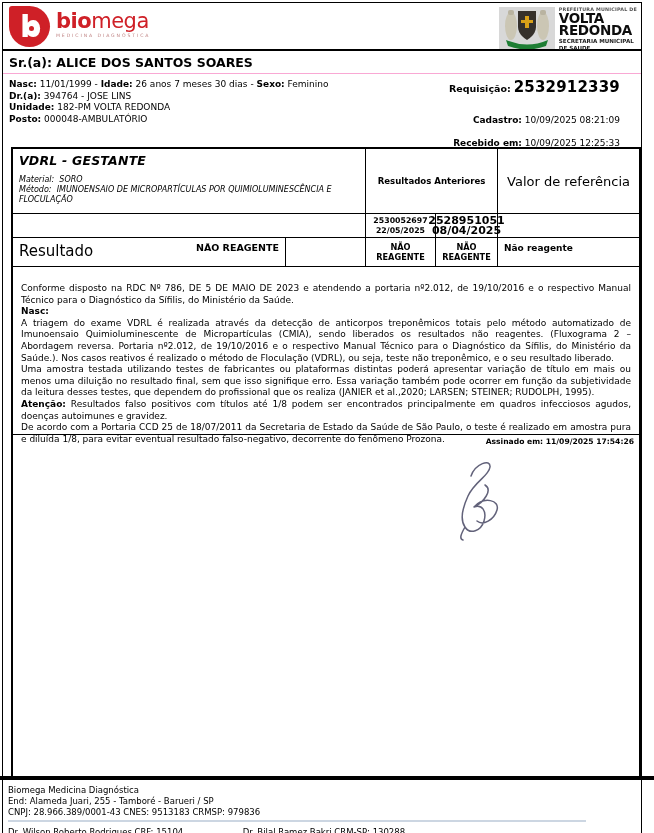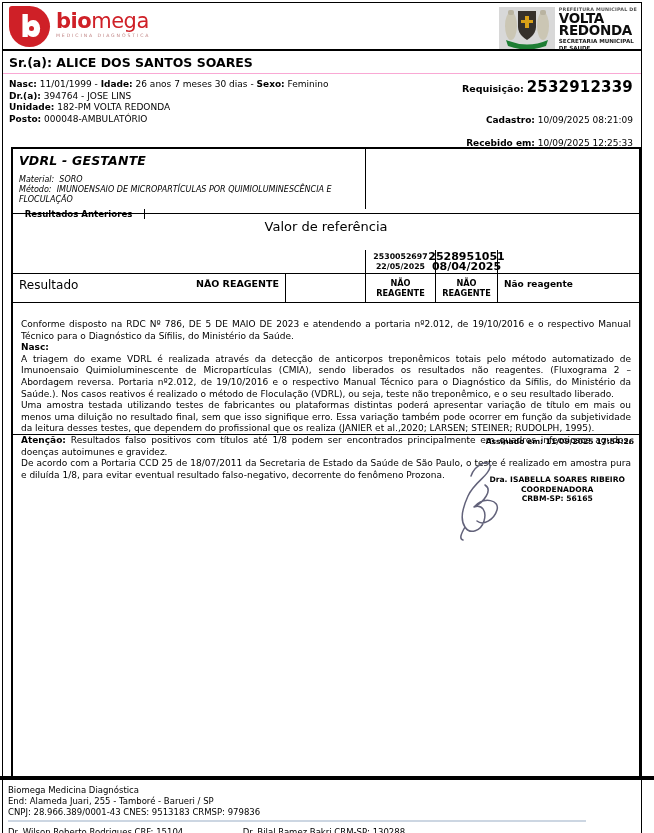--- a/index.html
+++ b/index.html
@@ -21,45 +21,45 @@
   .muni-text{margin-left:4px;}
   .pref-line{font-size:4.8px;font-weight:bold;color:#555;letter-spacing:.2px;}
   .city-name{font-size:13.5px;font-weight:bold;color:#0d0d0d;line-height:12px;letter-spacing:-0.3px;}
   .secretaria{font-size:5.6px;font-weight:bold;color:#222;line-height:6.5px;margin-top:2px;}
 
   
   .patient-name{font-size:12.5px;font-weight:bold;padding:4px 6px 3px;border-bottom:1px solid #f9a8d4;}
   .patient-details{position:relative;padding:5px 6px 0;height:72px;box-sizing:border-box;font-size:9px;}
   .pd-left{line-height:11.5px;}
   .b{font-weight:bold;}
-  .pd-right{position:absolute;right:8px;top:4px;text-align:left;}
+  .pd-right{position:absolute;right:21px;top:4px;text-align:left;}
   .req-line{white-space:nowrap;}
   .req-label{font-size:9.5px;font-weight:bold;}
   .req-value{font-size:15px;font-weight:bold;letter-spacing:.2px;}
   .cad-line{position:absolute;right:0;top:37px;white-space:nowrap;font-size:9px;padding-left:17px;}
   .rec-line{position:absolute;right:0;top:60px;white-space:nowrap;font-size:9px;}
 
   
   .results-box{position:absolute;top:144px;left:8px;width:630px;height:632px;border:2px solid #000;box-sizing:border-box;background:#fff;}
   .trow{display:flex;box-sizing:border-box;}
   .cell{box-sizing:border-box;}
-  .r1{height:65px;border-bottom:1px solid #000;flex-direction:column;}
-  .r2{height:24px;border-bottom:1px solid #000;margin-top:36px;}
+  .r1{height:65px;border-bottom:1px solid #000;}
+  .r2{height:24px;border-bottom:1px solid #000;}
   .r3{height:29px;border-bottom:1px solid #000;}
   .c-main{width:353px;border-right:1px solid #000;padding:4px 6px;}
   .c-prev{width:132px;border-right:1px solid #000;display:flex;align-items:center;justify-content:center;text-align:center;font-weight:bold;font-size:8.6px;}
   .c-ref{flex:1;display:flex;align-items:center;justify-content:center;text-align:center;font-weight:normal;font-size:13px;}
   .exam-name{font-size:12.5px;font-weight:bold;font-style:italic;letter-spacing:.2px;}
   .exam-meta{font-size:8px;font-style:italic;margin-top:7px;line-height:10px;}
   .c-main-empty{width:353px;border-right:1px solid #000;}
   .c-prev-sub1{width:70px;border-right:1px solid #000;display:flex;align-items:center;justify-content:center;text-align:center;font-weight:bold;font-size:7.8px;line-height:9.5px;}
   .c-prev-sub2{width:62px;border-right:1px solid #000;display:flex;align-items:center;justify-content:center;text-align:center;font-weight:bold;font-size:11px;line-height:9.5px;}
   .c-ref-empty{flex:1;}
   .c-result{width:273px;border-right:1px solid #000;display:flex;justify-content:space-between;padding:4px 6px;}
-  .result-label{font-size:12px;}
+  .result-label{font-size:15px;}
   .result-value{font-size:9.5px;font-weight:bold;}
   .c-result-empty{width:80px;border-right:1px solid #000;}
   .c-prev-res{display:flex;align-items:center;justify-content:center;text-align:center;font-weight:bold;font-size:8.2px;line-height:10px;padding:0 8px;}
   .c-ref-val{flex:1;font-weight:bold;font-size:9px;padding:5px 6px;}
 
   .notes{padding:16px 8px 0;font-size:9px;line-height:11.6px;text-align:justify;}
   .sig-rule{position:absolute;top:285px;left:0;right:0;border-top:1px solid #000;}
   .signed-at{position:absolute;top:288px;right:5px;font-size:7.6px;font-weight:bold;white-space:nowrap;}
   .sig-scribble{position:absolute;top:303px;left:442px;}
   .signer{position:absolute;top:326px;right:14px;text-align:center;font-size:7.6px;font-weight:bold;line-height:9.6px;}
@@ -209,25 +209,20 @@
       <div>Uma amostra testada utilizando testes de fabricantes ou plataformas distintas poderá apresentar variação de título em mais ou menos uma diluição no resultado final, sem que isso signifique erro. Essa variação também pode ocorrer em função da subjetividade da leitura desses testes, que dependem do profissional que os realiza (JANIER et al.,2020; LARSEN; STEINER; RUDOLPH, 1995).</div>
       <div><span class="b">Atenção:</span> <span>Resultados falso positivos com títulos até 1/8 podem ser encontrados principalmente em quadros infecciosos agudos, doenças autoimunes e gravidez.</span></div>
       <div>De acordo com a Portaria CCD 25 de 18/07/2011 da Secretaria de Estado da Saúde de São Paulo, o teste é realizado em amostra pura e diluída 1/8, para evitar eventual resultado falso-negativo, decorrente do fenômeno Prozona.</div>
     </div>
 
     <div class="sig-rule"></div>
     <div class="signed-at">Assinado em: 11/09/2025 17:54:26</div>
     <svg class="sig-scribble" width="58" height="92" viewBox="0 0 58 92">
       <path d="M16,24 C20,12 36,6 35,15 C34,24 20,29 13,44 C7,57 5,68 10,75 C15,83 26,79 29,69 C32,59 27,52 19,55 C29,44 45,48 42,58 C39,68 28,74 22,69 M19,55 C29,50 38,38 30,33 M10,75 C6,82 4,87 8,88" stroke="#62627a" fill="none" stroke-width="1.5" stroke-linecap="round"></path>
     </svg>
-    <div class="signer">
-      <div>Dra. ISABELLA SOARES RIBEIRO</div>
-      <div>COORDENADORA</div>
-      <div>CRBM-SP: 56165</div>
-    </div>
   </div>
 
 </div>
 
 <div class="bottom-rule"></div>
 
 <div class="footer">
   <div>Biomega Medicina Diagnóstica</div>
   <div>End: Alameda Juari, 255 - Tamboré - Barueri / SP</div>
   <div>CNPJ: 28.966.389/0001-43 CNES: 9513183 CRMSP: 979836</div>

